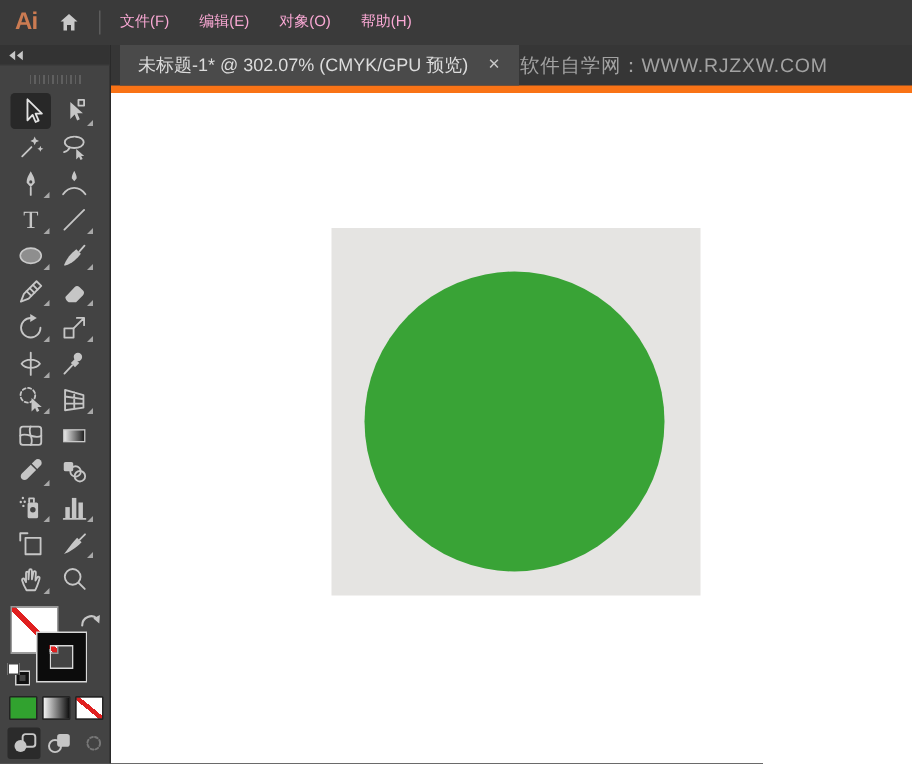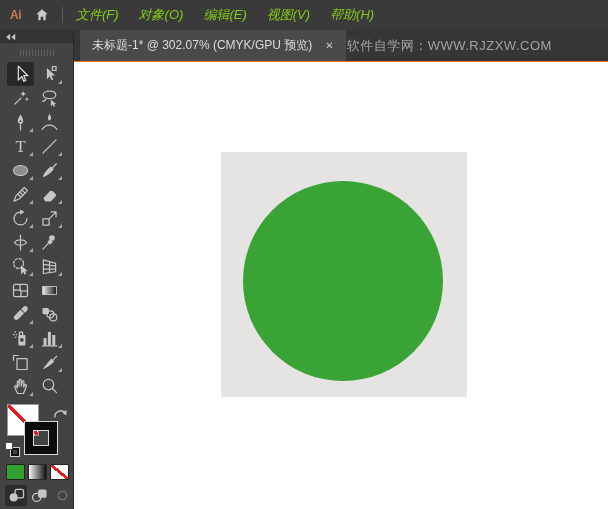--- a/index.html
+++ b/index.html
@@ -4,25 +4,25 @@
 <style>
   html,body{margin:0;padding:0;background:#2b2b2b;}
   .window{
     width:608px;height:509px;overflow:hidden;position:relative;
     font-family:"Liberation Sans","DejaVu Sans",sans-serif;
     background:var(--menubar-bg,#3a3a3a);
     -webkit-font-smoothing:antialiased;
   }
   
   .menubar{height:30px;display:flex;align-items:center;background:var(--menubar-bg,#3a3a3a);}
-  .logo{margin-left:10px;font-size:12px;font-weight:700;letter-spacing:-.5px;color:var(--logo,#cb7b52);}
+  .logo{margin-left:10px;font-size:16px;font-weight:700;letter-spacing:-.5px;color:var(--logo,#cb7b52);}
   .home{margin-left:13px;display:flex;align-items:center;}
   .vdiv{width:1px;height:16px;background:#5c5c5c;margin-left:12px;flex:none;}
   .menus{display:flex;align-items:center;height:100%;margin-left:3px;}
-  .menu-item{padding:0 10px;font-size:13px;color:#84cc16;line-height:30px;white-space:nowrap;cursor:default;font-style:italic;}
+  .menu-item{padding:0 10px;font-size:10px;color:#f9a8d4;line-height:30px;white-space:nowrap;cursor:default;}
   
   .body{display:flex;height:479px;}
   .toolbar{width:74px;flex:none;background:var(--toolbar-bg,#434343);border-right:1px solid #2a2a2a;
     box-sizing:border-box;display:flex;flex-direction:column;}
   .panel-head{height:13px;flex:none;background:#333;border-bottom:1px solid #3d3d3d;
     display:flex;align-items:center;padding-left:5px;}
   .grip{height:18px;flex:none;display:flex;align-items:center;justify-content:center;}
   .grip-dots{width:34px;height:6px;background:repeating-linear-gradient(90deg,#5f5f5f 0 1px,transparent 1px 3px);}
   .tools{display:grid;grid-template-columns:27px 27px;grid-auto-rows:24px;column-gap:2px;padding-left:7px;flex:none;}
   .tool{position:relative;display:flex;align-items:center;justify-content:center;cursor:default;}
@@ -51,21 +51,21 @@
   .cbtn.gradient{background:linear-gradient(90deg,#f5f5f5,#111);}
   .cbtn.none{background:linear-gradient(to top right,#fff 43%,var(--none-red,#e02020) 43% 57%,#fff 57%);}
   
   .drawmodes{margin-top:5px;display:flex;gap:1px;padding-left:5px;flex:none;}
   .dmode{width:22px;height:21px;display:flex;align-items:center;justify-content:center;border-radius:2px;}
   .dmode.active{background:#2b2b2b;}
   .dmode.disabled svg{opacity:.4;}
   
   .workarea{flex:1;display:flex;flex-direction:column;min-width:0;}
   .tabbar{height:32px;flex:none;box-sizing:border-box;background:var(--tabbar-bg,#363636);
-    border-bottom:1px solid #f97316;display:flex;align-items:stretch;}
+    border-bottom:5px solid #f97316;display:flex;align-items:stretch;}
   .tab{margin-left:6px;background:var(--tab-active-bg,#4a4a4a);display:flex;align-items:center;
     padding:0 12px;font-size:12px;color:#dcdcdc;white-space:nowrap;}
   .tab-close{margin-left:13px;font-size:10px;color:#c8c8c8;cursor:default;}
   .watermark{margin-left:1px;align-self:center;color:#a2a2a2;font-weight:400;font-size:13px;
     letter-spacing:.5px;white-space:nowrap;}
   .canvas{flex:1;position:relative;background:#fff;overflow:hidden;}
   .artboard{position:absolute;left:147px;top:90px;width:246px;height:245px;background:#e5e4e2;}
   .circle{position:absolute;left:22px;top:29px;width:200px;height:200px;border-radius:50%;background:#39a336;}
 </style>
 </head>
@@ -76,23 +76,22 @@
   <header class="menubar">
     <span class="logo">Ai</span>
     <span class="home">
       <svg width="16" height="16" viewBox="0 0 24 24">
         <path d="M12 3.5 L3.5 11 H6.5 V20 H10 V14.5 H14 V20 H17.5 V11 H20.5 Z" fill="#c9c9c9"></path>
       </svg>
     </span>
     <span class="vdiv"></span>
     <nav class="menus">
         <div class="menu-item">文件(F)</div>
+        <div class="menu-item">编辑(E)</div>
         <div class="menu-item">对象(O)</div>
-        <div class="menu-item">编辑(E)</div>
-        <div class="menu-item">视图(V)</div>
         <div class="menu-item">帮助(H)</div>
       </nav>
 
   </header>
 
   <div class="body">
 
     <aside class="toolbar">
       <div class="panel-head">
         <svg class="lsvg" width="11" height="8" viewBox="0 0 14 10">

